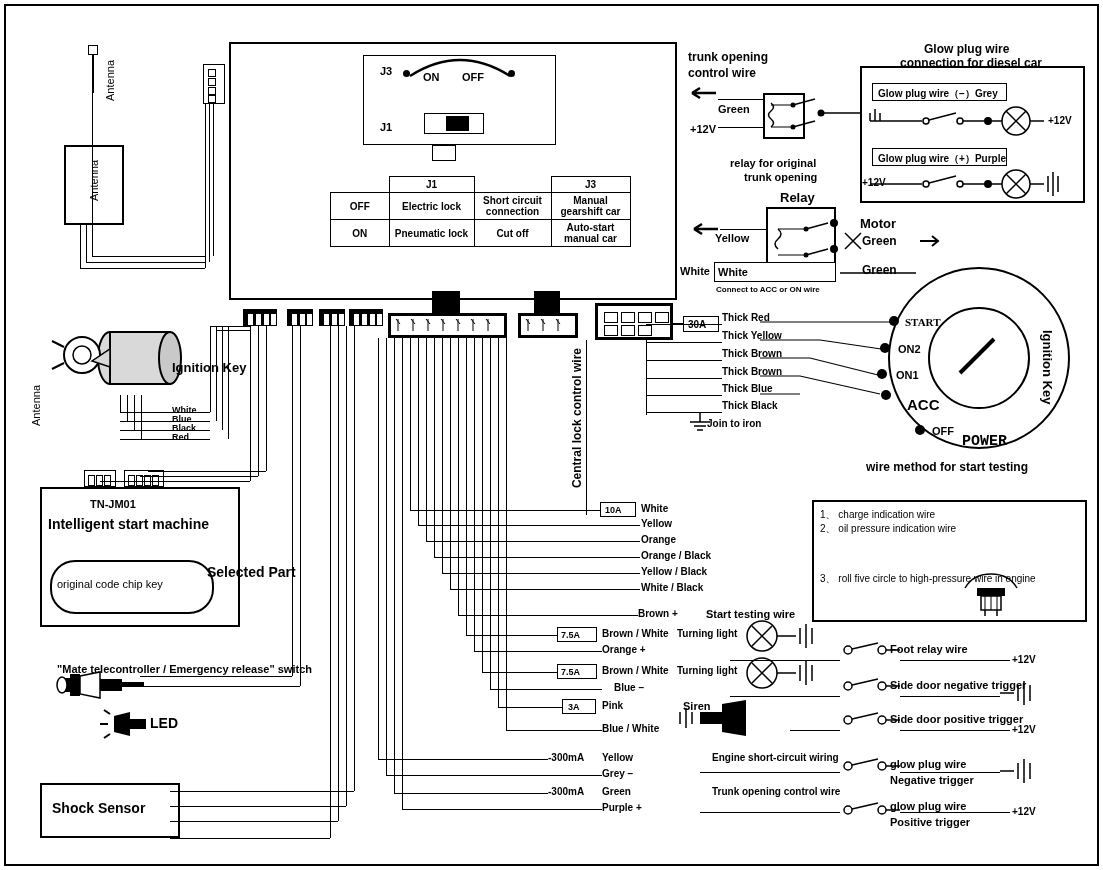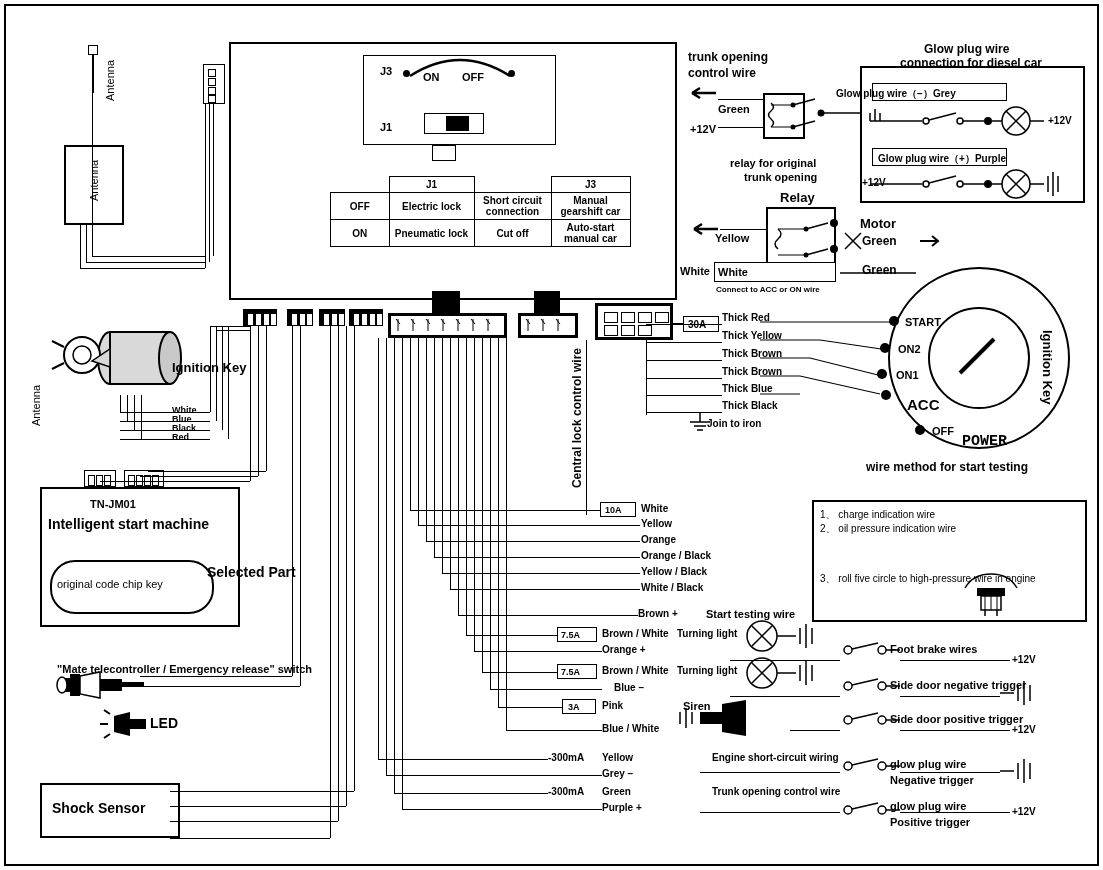--- a/index.html
+++ b/index.html
@@ -265,21 +265,21 @@
   <div class="wire h" style="left:718px;top:99px;width:46px;"></div>
   <div class="wire h" style="left:718px;top:127px;width:46px;"></div>
   <div class="lblb" style="left:730px;top:157px;font-size:11px;">relay for original</div>
   <div class="lblb" style="left:744px;top:171px;font-size:11px;">trunk opening</div>
 
   <div class="box" style="left:860px;top:66px;width:225px;height:137px;"></div>
   <div class="lblb" style="left:924px;top:42px;font-size:12px;">Glow plug wire</div>
   <div class="lblb" style="left:900px;top:56px;font-size:12px;">connection for diesel car</div>
 
   <div class="box thin" style="left:872px;top:83px;width:135px;height:18px;"></div>
-  <div class="lblb" style="left:836px;top:87px;font-size:10px;">Glow plug wire（−）Grey</div>
+  <div class="lblb" style="left:878px;top:87px;font-size:10px;">Glow plug wire（−）Grey</div>
   <svg style="left:866px;top:105px;width:215px;height:36px;">
     <path d="M4,16 l0,-8 M9,16 l0,-12 M14,16 l0,-8 M4,16 l14,0" stroke="#000" stroke-width="1.5"></path>
     <path d="M18,16 L56,16" stroke="#000" stroke-width="1.5"></path>
     <circle cx="60" cy="16" r="3" fill="none" stroke="#000" stroke-width="1.5"></circle>
     <path d="M63,15 L90,8" stroke="#000" stroke-width="1.5"></path>
     <circle cx="94" cy="16" r="3" fill="none" stroke="#000" stroke-width="1.5"></circle>
     <path d="M97,16 L118,16" stroke="#000" stroke-width="1.5"></path>
     <circle cx="122" cy="16" r="4" fill="#000"></circle>
     <path d="M126,16 L136,16" stroke="#000" stroke-width="1.5"></path>
     <circle cx="150" cy="16" r="14" fill="none" stroke="#000" stroke-width="1.5"></circle>
@@ -336,21 +336,21 @@
   </svg>
 
   <div class="key-ring" style="left:888px;top:267px;width:178px;height:178px;"></div>
   <div class="key-ring" style="left:928px;top:307px;width:98px;height:98px;border-width:2px;"></div>
   <svg style="left:928px;top:307px;width:98px;height:98px;">
     <path d="M32,66 L66,32" stroke="#000" stroke-width="4"></path>
   </svg>
   <div class="lblb vert2" style="left:1040px;top:330px;font-size:13px;">Ignition Key</div>
 
   <div class="dot" style="left:889px;top:316px;width:10px;height:10px;"></div>
-  <div class="lblb" style="left:905px;top:316px;font-size:11px;">START</div>
+  <div class="lblb" style="left:905px;top:316px;font-size:11px;font-family:Liberation Serif, serif;">START</div>
   <div class="dot" style="left:880px;top:343px;width:10px;height:10px;"></div>
   <div class="lblb" style="left:898px;top:343px;font-size:11px;">ON2</div>
   <div class="dot" style="left:877px;top:369px;width:10px;height:10px;"></div>
   <div class="lblb" style="left:896px;top:369px;font-size:11px;">ON1</div>
   <div class="dot" style="left:881px;top:390px;width:10px;height:10px;"></div>
   <div class="lblb" style="left:899px;top:396px;font-size:15px;padding-left:8px;">ACC</div>
   <div class="dot" style="left:915px;top:425px;width:10px;height:10px;"></div>
   <div class="lblb" style="left:932px;top:425px;font-size:11px;">OFF</div>
   <div class="lblb" style="left:962px;top:433px;font-size:15px;font-family:Liberation Mono, monospace;">POWER</div>
 
@@ -490,21 +490,21 @@
     <rect x="24" y="10" width="22" height="12" fill="#000"></rect>
     <path d="M46,2 L70,-2 L70,34 L46,30 Z" fill="#000"></path>
   </svg>
 
   <svg style="left:840px;top:640px;width:60px;height:20px;">
     <circle cx="8" cy="10" r="4" fill="none" stroke="#000" stroke-width="1.5"></circle>
     <circle cx="42" cy="10" r="4" fill="none" stroke="#000" stroke-width="1.5"></circle>
     <path d="M12,9 L38,3" stroke="#000" stroke-width="1.5"></path>
     <path d="M46,10 L60,10" stroke="#000" stroke-width="1.5"></path>
   </svg>
-  <div class="lblb" style="left:890px;top:643px;font-size:11px;">Foot brake wires</div>
+  <div class="lblb" style="left:890px;top:643px;font-size:11px;">Foot relay wire</div>
   <div class="wire h" style="left:900px;top:660px;width:110px;"></div>
   <div class="lblb" style="left:1012px;top:654px;font-size:10px;">+12V</div>
 
   <svg style="left:840px;top:676px;width:60px;height:20px;">
     <circle cx="8" cy="10" r="4" fill="none" stroke="#000" stroke-width="1.5"></circle>
     <circle cx="42" cy="10" r="4" fill="none" stroke="#000" stroke-width="1.5"></circle>
     <path d="M12,9 L38,3" stroke="#000" stroke-width="1.5"></path>
     <path d="M46,10 L60,10" stroke="#000" stroke-width="1.5"></path>
   </svg>
   <div class="lblb" style="left:890px;top:679px;font-size:11px;">Side door negative trigger</div>

